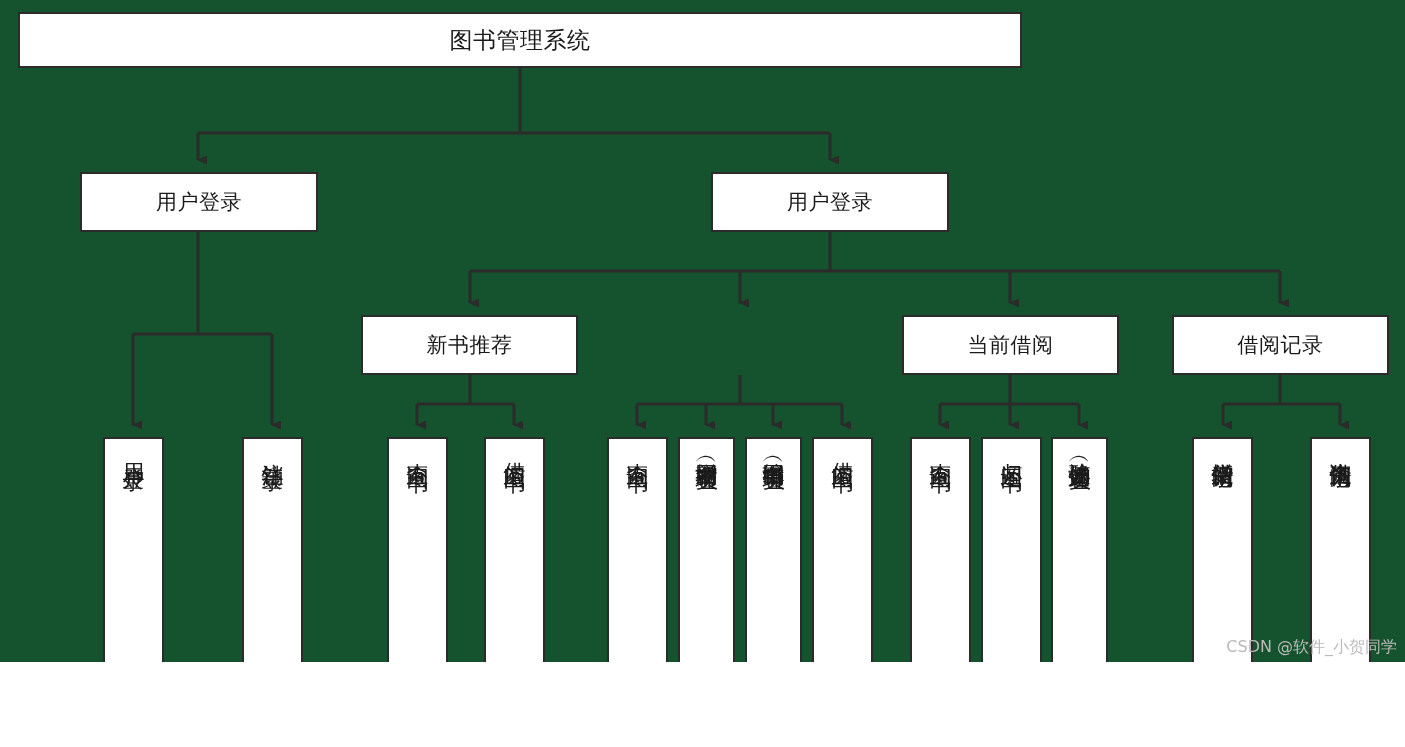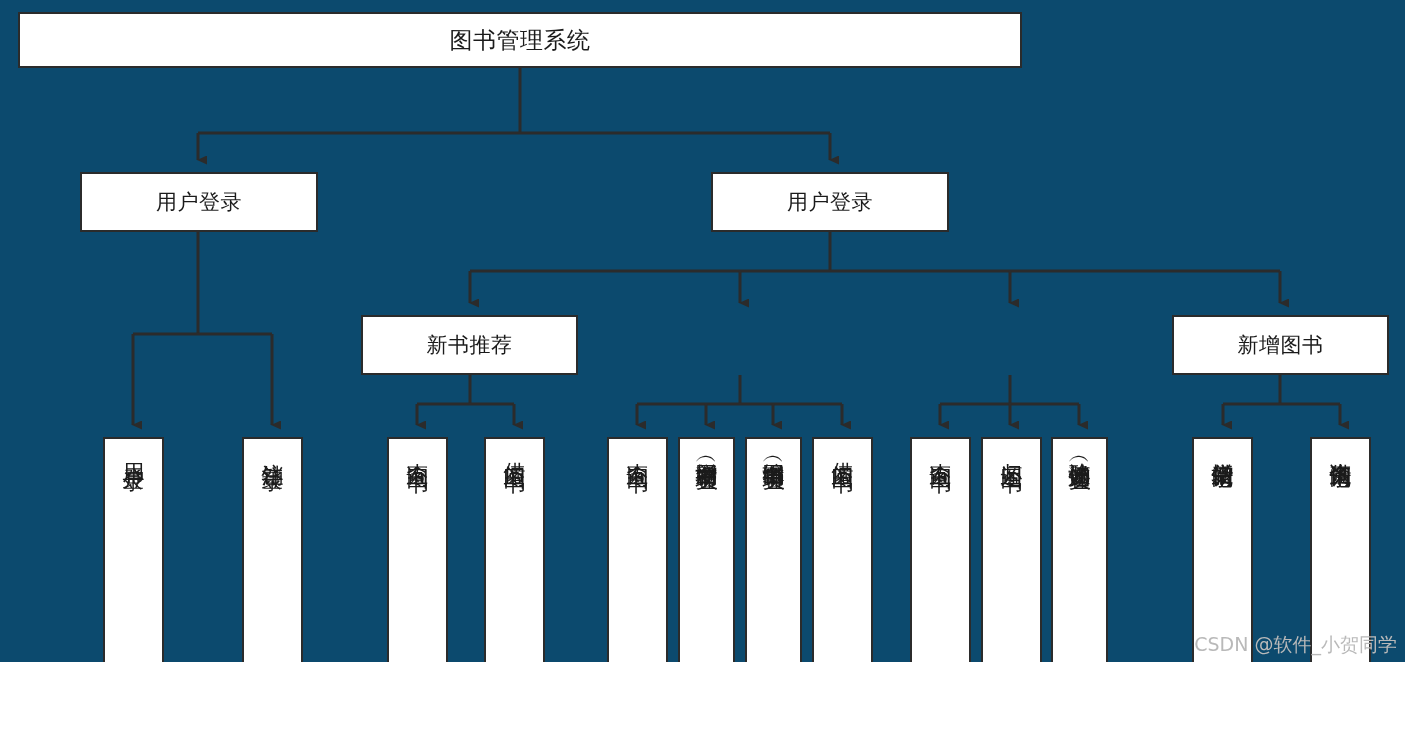--- a/index.html
+++ b/index.html
@@ -9,21 +9,21 @@
     background: #ffffff;
   }
   body {
     font-family: "DejaVu Sans", "Liberation Sans", sans-serif;
     color: #1a1a1a;
   }
   #diagram-canvas {
     position: relative;
     width: 1405px;
     height: 662px;
-    background: #0c4a6e;
+    background: #14532d;
     overflow: hidden;
   }
   
   #connector-layer {
     position: absolute;
     left: 0;
     top: 0;
     width: 1405px;
     height: 747px;
     pointer-events: none;
@@ -71,21 +71,21 @@
     white-space: nowrap;
   }
   .node.leaf.tall-label .node-label {
     letter-spacing: 1px;
   }
   
   #watermark {
     position: absolute;
     right: 8px;
     bottom: 4px;
-    font-size: 19px;
+    font-size: 16px;
     color: #b9b9b9;
     white-space: nowrap;
     z-index: 5;
     font-family: "DejaVu Sans", "Liberation Sans", sans-serif;
   }
 </style>
 </head>
 <body>
 
 <div id="diagram-canvas">
@@ -150,23 +150,26 @@
 
   <div class="node branch" style="left:711px; top:172px; width:238px; height:60px;">
     <span class="node-label">用户登录</span>
   </div>
 
   <div class="node branch" style="left:361px; top:315px; width:217px; height:60px;justify-content:center;">
     <span class="node-label">新书推荐</span>
   </div>
 
 
+  <div class="node branch" style="left:902px; top:315px; width:217px; height:60px;">
+    <span class="node-label">当前借阅</span>
+  </div>
 
   <div class="node branch" style="left:1172px; top:315px; width:217px; height:60px;">
-    <span class="node-label">新增图书</span>
+    <span class="node-label">借阅记录</span>
   </div>
 
   <div class="node leaf" style="left:103px; top:437px; width:61px; height:297px;">
     <span class="node-label">用户登录</span>
   </div>
 
   <div class="node leaf" style="left:242px; top:437px; width:61px; height:297px;">
     <span class="node-label">注销登录</span>
   </div>
 

